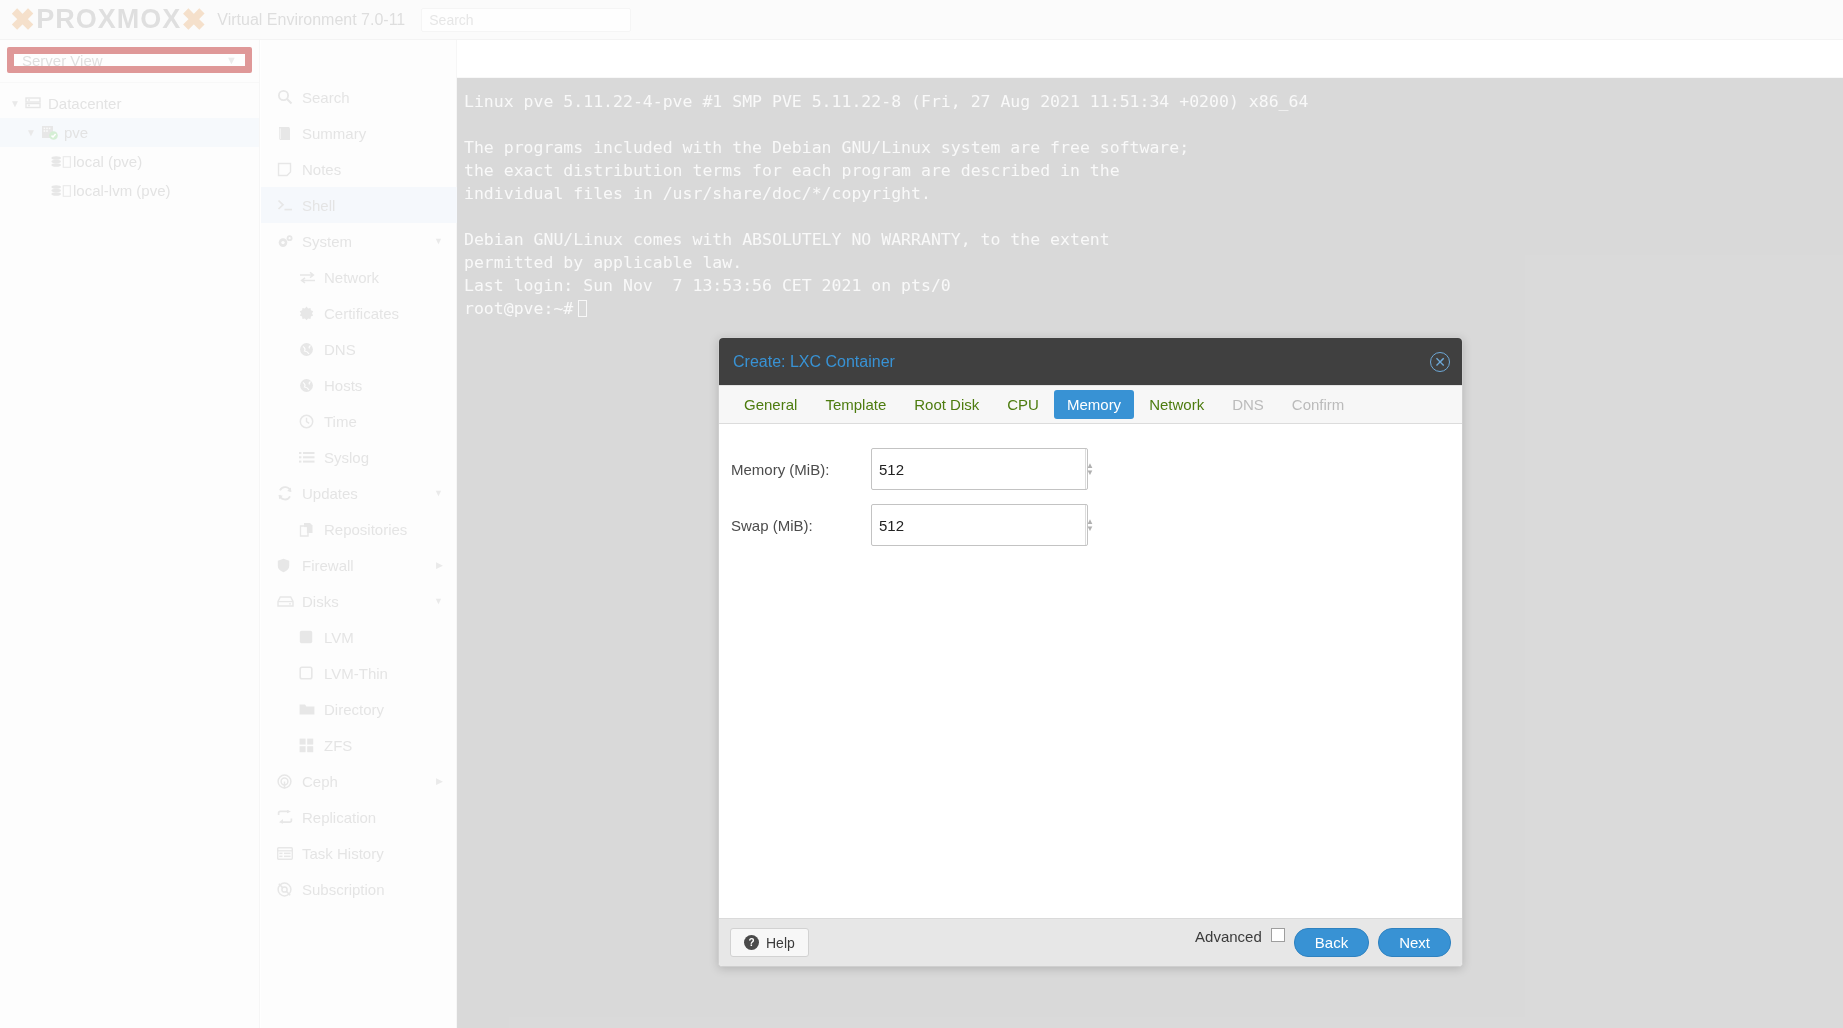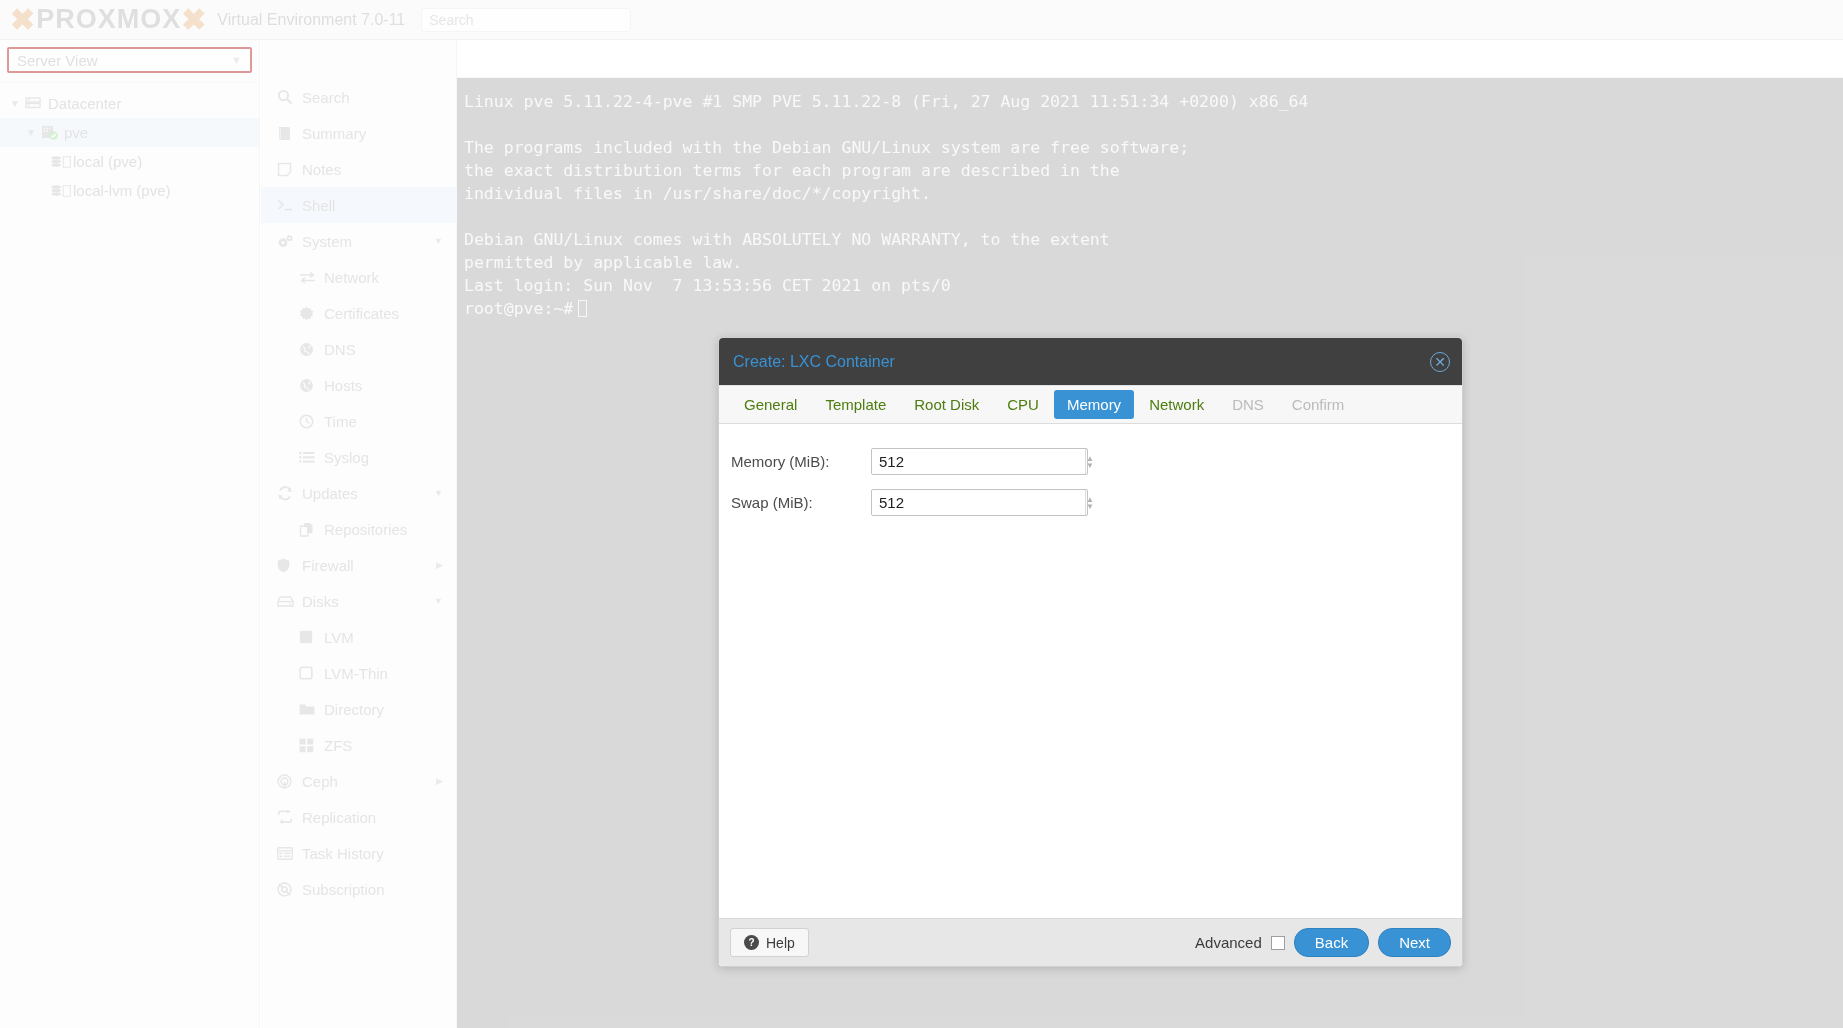--- a/index.html
+++ b/index.html
@@ -51,21 +51,21 @@
   .treepanel {
     position: absolute; top: 40px; left: 0;
     width: 260px; height: 988px;
     background: #fbfbfb;
     border-right: 1px solid #ececec;
   }
   .viewselect {
     margin: 7px 7px 0 7px;
     height: 26px; width: 245px;
     background: #fdfdfd;
-    border: 2px solid #b91c1c;
+    border: 7px solid #b91c1c;
     border-radius: 2px;
     display: flex; align-items: center;
     padding: 0 8px;
     font-size: 15px; color: #b8b8b8;
     justify-content: space-between;
   }
   .viewselect .chev { color: #d3d3d3; font-size: 11px; }
   .tree {
     margin-top: 9px;
     border-top: 1px solid #efefef;
@@ -193,21 +193,21 @@
   }
   .formrow {
     display: flex; align-items: center;
     margin-bottom: 14px;
   }
   .flabel {
     width: 140px;
     font-size: 15px; color: #4c4c4c;
   }
   .fieldwrap {
-    width: 217px; height: 27px;
+    width: 217px; height: 42px;
     border: 1px solid #c3c3c3;
     border-radius: 2px;
     display: flex; align-items: stretch;
     background: #ffffff;
   }
   .fieldwrap input {
     flex: 1; border: 0; outline: 0;
     font-size: 15px; color: #222222;
     padding: 0 7px;
     font-family: "Liberation Sans", sans-serif;
@@ -241,21 +241,21 @@
     cursor: pointer;
   }
   .qmark {
     width: 15px; height: 15px; border-radius: 50%;
     background: #4a4a4a; color: #ffffff;
     font-size: 10px; font-weight: bold;
     display: flex; align-items: center; justify-content: center;
   }
   .foot-right {
     margin-left: auto;
-    display: flex; align-items: center; gap: 9px;
+    display: flex; gap: 9px;
   }
   .adv-label { font-size: 15px; color: #3b3b3b; }
   .checkbox {
     width: 14px; height: 14px;
     border: 1px solid #9e9e9e;
     background: #ffffff;
     cursor: pointer;
   }
   .btn-blue {
     height: 29px; padding: 0 20px;

